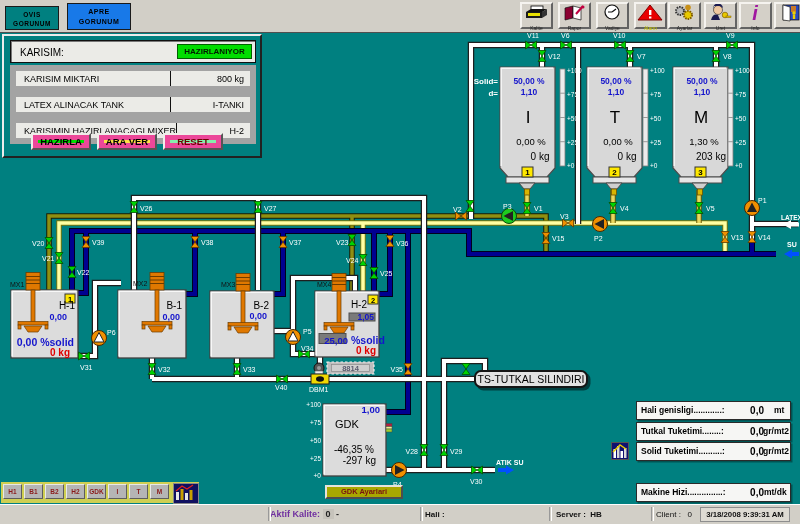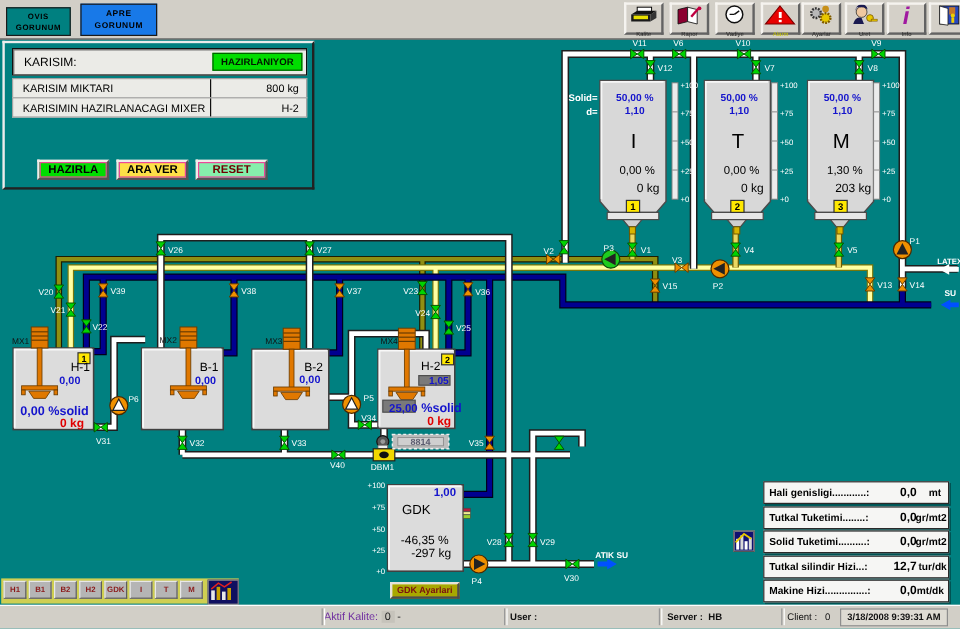--- a/index.html
+++ b/index.html
@@ -8,25 +8,25 @@
 .w7{font-size:7px;fill:#fff}
 .w8{font-size:8px;fill:#fff;font-weight:bold}
 .bb{fill:#1414cc;font-weight:bold}
 .rr{fill:#e00000;font-weight:bold}
 .bk{fill:#000}
 .tbtn{position:absolute;top:2px;width:33px;height:27px;background:#d4d0c8;border-top:2px solid #f5f3ef;border-left:2px solid #f5f3ef;border-right:2px solid #636363;border-bottom:2px solid #636363;text-align:center;box-sizing:border-box}
 .tlab{font-size:5.5px;color:#222;line-height:4px;transform:scale(.9)}
 .irow{position:absolute;left:636px;width:145px;height:17px;background:#f6f6f4;border:1px solid #2a2a2a;box-shadow:1.5px 1.5px 0 rgba(0,0,0,.35);font-size:8.5px;color:#000;padding:0 4px;font-weight:bold;white-space:nowrap;line-height:17px;box-sizing:content-box}
 .irow .sp{flex:1}
 .irow .un{position:absolute;right:1px;top:0;line-height:17px}.irow .vv{position:absolute;right:26px;top:0;line-height:17px;font-size:10px}
-.trow{height:15px;display:flex;background:#ebebe7;border:1px solid #a3a3a3;margin-top:-1px;align-items:center}
+.trow{height:15px;display:flex;background:#ebebe7;border:6px solid #a3a3a3;margin-top:-1px;align-items:center}
 .trow .lc{flex:1;padding-left:8px;font-size:9px;color:#000;white-space:nowrap}
 .trow .rc{width:73px;border-left:1px solid #101010;text-align:right;padding-right:6px;font-size:9px;color:#000;align-self:stretch;display:flex;align-items:center;justify-content:flex-end}
 .cbtn{width:60px;height:17px;background:#cdc9c1;border-top:2px solid #efede9;border-left:2px solid #efede9;border-right:2px solid #555;border-bottom:2px solid #555;box-sizing:border-box;position:absolute}
-.cbtn>div{width:100%;height:100%;border:1px solid #ec4899;box-sizing:border-box;font-size:9.5px;font-weight:bold;display:flex;align-items:center;justify-content:center}
+.cbtn>div{width:100%;height:100%;border:5px solid #ec4899;box-sizing:border-box;font-size:9.5px;font-weight:bold;display:flex;align-items:center;justify-content:center}
 .mbtn{width:19px;height:15px;background:#b5b5b5;border-top:1px solid #e8e8e8;border-left:1px solid #e8e8e8;border-right:1px solid #5e5e5e;border-bottom:1px solid #5e5e5e;color:#8b1a1a;font-weight:bold;font-size:6.5px;text-align:center;line-height:13px;margin:2px 0 0 2px;float:left;box-sizing:border-box}
 </style></head><body>
 <div id="root">
 <svg class="ab" style="left:0;top:0" width="800" height="524" viewBox="0 0 800 524">
 <defs>
 <g id="gv">
           <polygon points="0,0 -4,-5.5 4,-5.5" fill="#00d400" stroke="#005000" stroke-width="0.8"></polygon>
           <polygon points="0,0 -4,5.5 4,5.5" fill="#00d400" stroke="#005000" stroke-width="0.8"></polygon>
         </g>
 <g id="gh">
@@ -355,39 +355,43 @@
 <div class="ab" style="left:6px;top:4px;width:246px;height:23px;background:#ebebe7;border:1px solid #101010;box-shadow:inset 1px 1px 0 #777;box-sizing:border-box">
 <span class="ab" style="left:9px;top:6px;font-size:10px;color:#000">KARISIM:</span>
 <div class="ab" style="left:166px;top:3px;width:75px;height:15px;background:#00dd00;border:1px solid #006000;color:#001800;font-size:8px;font-weight:bold;text-align:center;line-height:14px;box-sizing:border-box">HAZIRLANIYOR</div>
 </div>
 <div class="ab" style="left:6px;top:30px;width:246px;height:62px">
 <div class="trow">
           <div class="lc">KARISIM MIKTARI</div>
           <div class="rc">800&nbsp;kg</div>
         </div>
 <div class="trow">
+          <div class="lc">LATEX ALINACAK TANK</div>
+          <div class="rc">I-TANKI</div>
+        </div>
+<div class="trow">
           <div class="lc">KARISIMIN HAZIRLANACAGI MIXER</div>
           <div class="rc">H-2</div>
         </div>
 </div>
 <div class="cbtn" style="left:27px;top:97px">
         <div style="background:#00dd00;color:#000">HAZIRLA</div>
       </div>
 <div class="cbtn" style="left:93px;top:97px">
         <div style="background:#fde047;color:#000">ARA VER</div>
       </div>
 <div class="cbtn" style="left:159px;top:97px">
         <div style="background:#86efac;color:#6e0000">RESET</div>
       </div>
 </div>
-<div class="ab" style="left:325px;top:485px;width:58px;height:14px;background:#a8a800;border-top:2px solid #e6e3da;border-left:2px solid #e6e3da;border-right:2px solid #4e4e4e;border-bottom:2px solid #4e4e4e;color:#7a1010;font-size:7.5px;font-weight:bold;text-align:center;line-height:9px;box-sizing:border-box">GDK Ayarlari</div>
+<div class="ab" style="left:474px;top:370px;width:114px;height:18px;background:#e2e2e2;border:2px solid #151515;border-radius:7px;box-shadow:2.5px 2.5px 0 rgba(0,0,0,.5);font-size:10.5px;color:#000;display:flex;align-items:center;justify-content:center;box-sizing:border-box">TS-TUTKAL SILINDIRI</div>
+<div class="ab" style="left:325px;top:485px;width:78px;height:14px;background:#a8a800;border-top:2px solid #e6e3da;border-left:2px solid #e6e3da;border-right:2px solid #4e4e4e;border-bottom:2px solid #4e4e4e;color:#7a1010;font-size:7.5px;font-weight:bold;text-align:center;line-height:9px;box-sizing:border-box">GDK Ayarlari</div>
 <div class="irow" style="top:401px"><span>Hali genisligi............:</span><span class="sp"></span><span class="vv">0,0</span><span class="un">mt&nbsp;&nbsp;</span></div>
 <div class="irow" style="top:421.5px"><span>Tutkal Tuketimi........:</span><span class="sp"></span><span class="vv">0,0</span><span class="un">gr/mt2</span></div>
 <div class="irow" style="top:442px"><span>Solid Tuketimi..........:</span><span class="sp"></span><span class="vv">0,0</span><span class="un">gr/mt2</span></div>
-<div class="irow" style="top:462.5px"><span>Tutkal silindir Hizi...:</span><span class="sp"></span><span class="vv">12,7</span><span class="un">tur/dk</span></div>
 <div class="irow" style="top:483px"><span>Makine Hizi...............:</span><span class="sp"></span><span class="vv">0,0</span><span class="un">mt/dk&nbsp;</span></div>
 <div class="ab" style="left:611px;top:442px;width:18px;height:18px;background:#d2cfc7;border:1px solid #555;box-sizing:border-box"><svg width="16" height="16" viewBox="0 0 16 16">
         <rect x="0" y="0" width="16" height="16" fill="#101070"></rect>
         <rect x="1.5" y="6" width="2.5" height="9" fill="#fff"></rect>
         <rect x="5" y="3" width="2.5" height="12" fill="#d8d8d8"></rect>
         <rect x="8.5" y="8" width="2.5" height="7" fill="#fff"></rect>
         <rect x="12" y="5" width="2.5" height="10" fill="#d8d8d8"></rect>
         <path d="M1,9 L8,2 L14,6" stroke="#e8c800" stroke-width="1.5" fill="none"></path>
       </svg></div>
 <div class="ab" style="left:1px;top:482px;width:198px;height:21px;background:#cfcf52">
@@ -401,22 +405,22 @@
       <div class="mbtn">M</div>
 <div class="ab" style="left:172px;top:1px;width:24px;height:19px;background:#101060;border:1px solid #888"><svg width="22" height="17" viewBox="0 0 22 17">
           <rect x="2" y="8" width="3" height="8" fill="#e8e8e8"></rect>
           <rect x="6.5" y="5" width="3" height="11" fill="#c8a000"></rect>
           <rect x="11" y="9" width="3" height="7" fill="#e8e8e8"></rect>
           <rect x="15.5" y="6" width="3" height="10" fill="#c8a000"></rect>
           <path d="M2,7 L8,2 L13,5 L19,1" stroke="#e02020" stroke-width="1.3" fill="none"></path>
         </svg></div>
 </div>
 <div class="ab" style="left:0;top:504px;width:800px;height:20px;background:#d2cfc7;border-top:1px solid #fdfdfd">
-<div class="ab" style="left:270px;top:4px;font-size:9px;color:#7030a0;font-weight:normal">Aktif Kalite: <span style="color:#222;background:#c6c3bb;padding:0 3px">0</span> <span style="color:#222">-</span></div>
-<div class="ab" style="left:425px;top:5px;font-size:8px;color:#111;font-weight:bold">User :</div>
+<div class="ab" style="left:270px;top:4px;font-size:9px;color:#7030a0;font-weight:bold">Aktif Kalite: <span style="color:#222;background:#c6c3bb;padding:0 3px">0</span> <span style="color:#222">-</span></div>
+<div class="ab" style="left:425px;top:5px;font-size:8px;color:#111;font-weight:bold">Hali :</div>
 <div class="ab" style="left:556px;top:5px;font-size:8px;color:#111;font-weight:bold">Server :&nbsp; HB</div>
 <div class="ab" style="left:656px;top:5px;font-size:8px;color:#111;font-weight:normal">Client :&nbsp;&nbsp; 0</div>
 <div class="ab" style="left:700px;top:2px;width:90px;height:15px;background:#dedbd3;border:1px solid #8e8e8e;box-sizing:border-box;font-size:7.8px;color:#111;text-align:center;line-height:13px;font-weight:bold">3/18/2008 9:39:31 AM</div>
 <div class="ab" style="left:268px;top:2px;width:1px;height:14px;border-left:1px solid #999;border-right:1px solid #fff"></div>
 <div class="ab" style="left:420px;top:2px;width:1px;height:14px;border-left:1px solid #999;border-right:1px solid #fff"></div>
 <div class="ab" style="left:549px;top:2px;width:1px;height:14px;border-left:1px solid #999;border-right:1px solid #fff"></div>
 <div class="ab" style="left:651px;top:2px;width:1px;height:14px;border-left:1px solid #999;border-right:1px solid #fff"></div>
 </div>
 </div>
 

